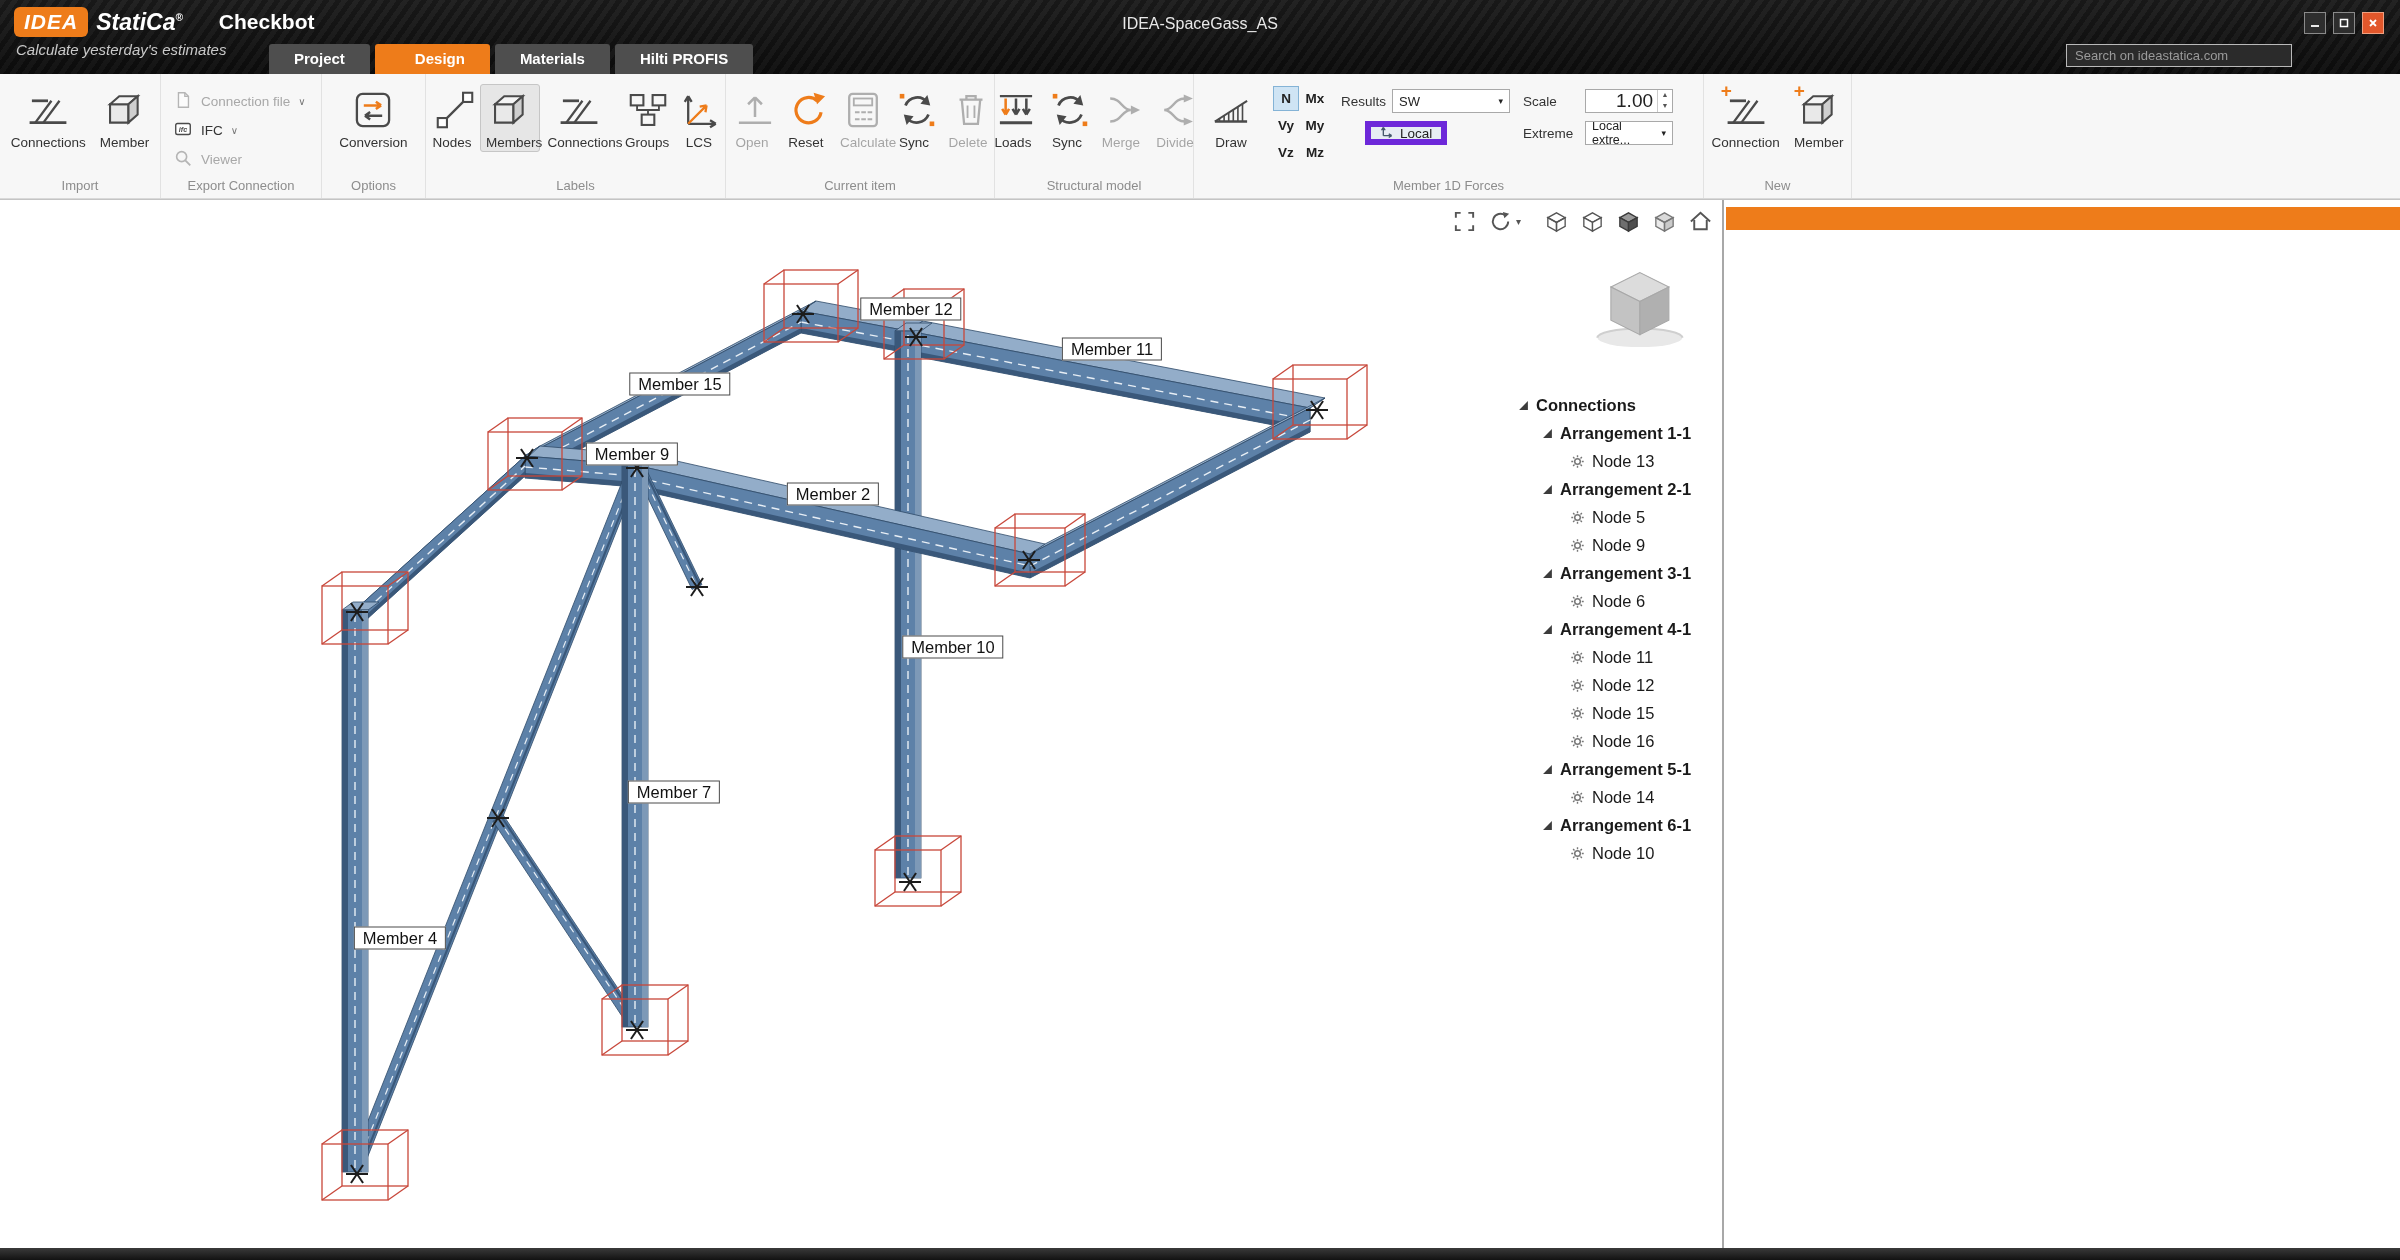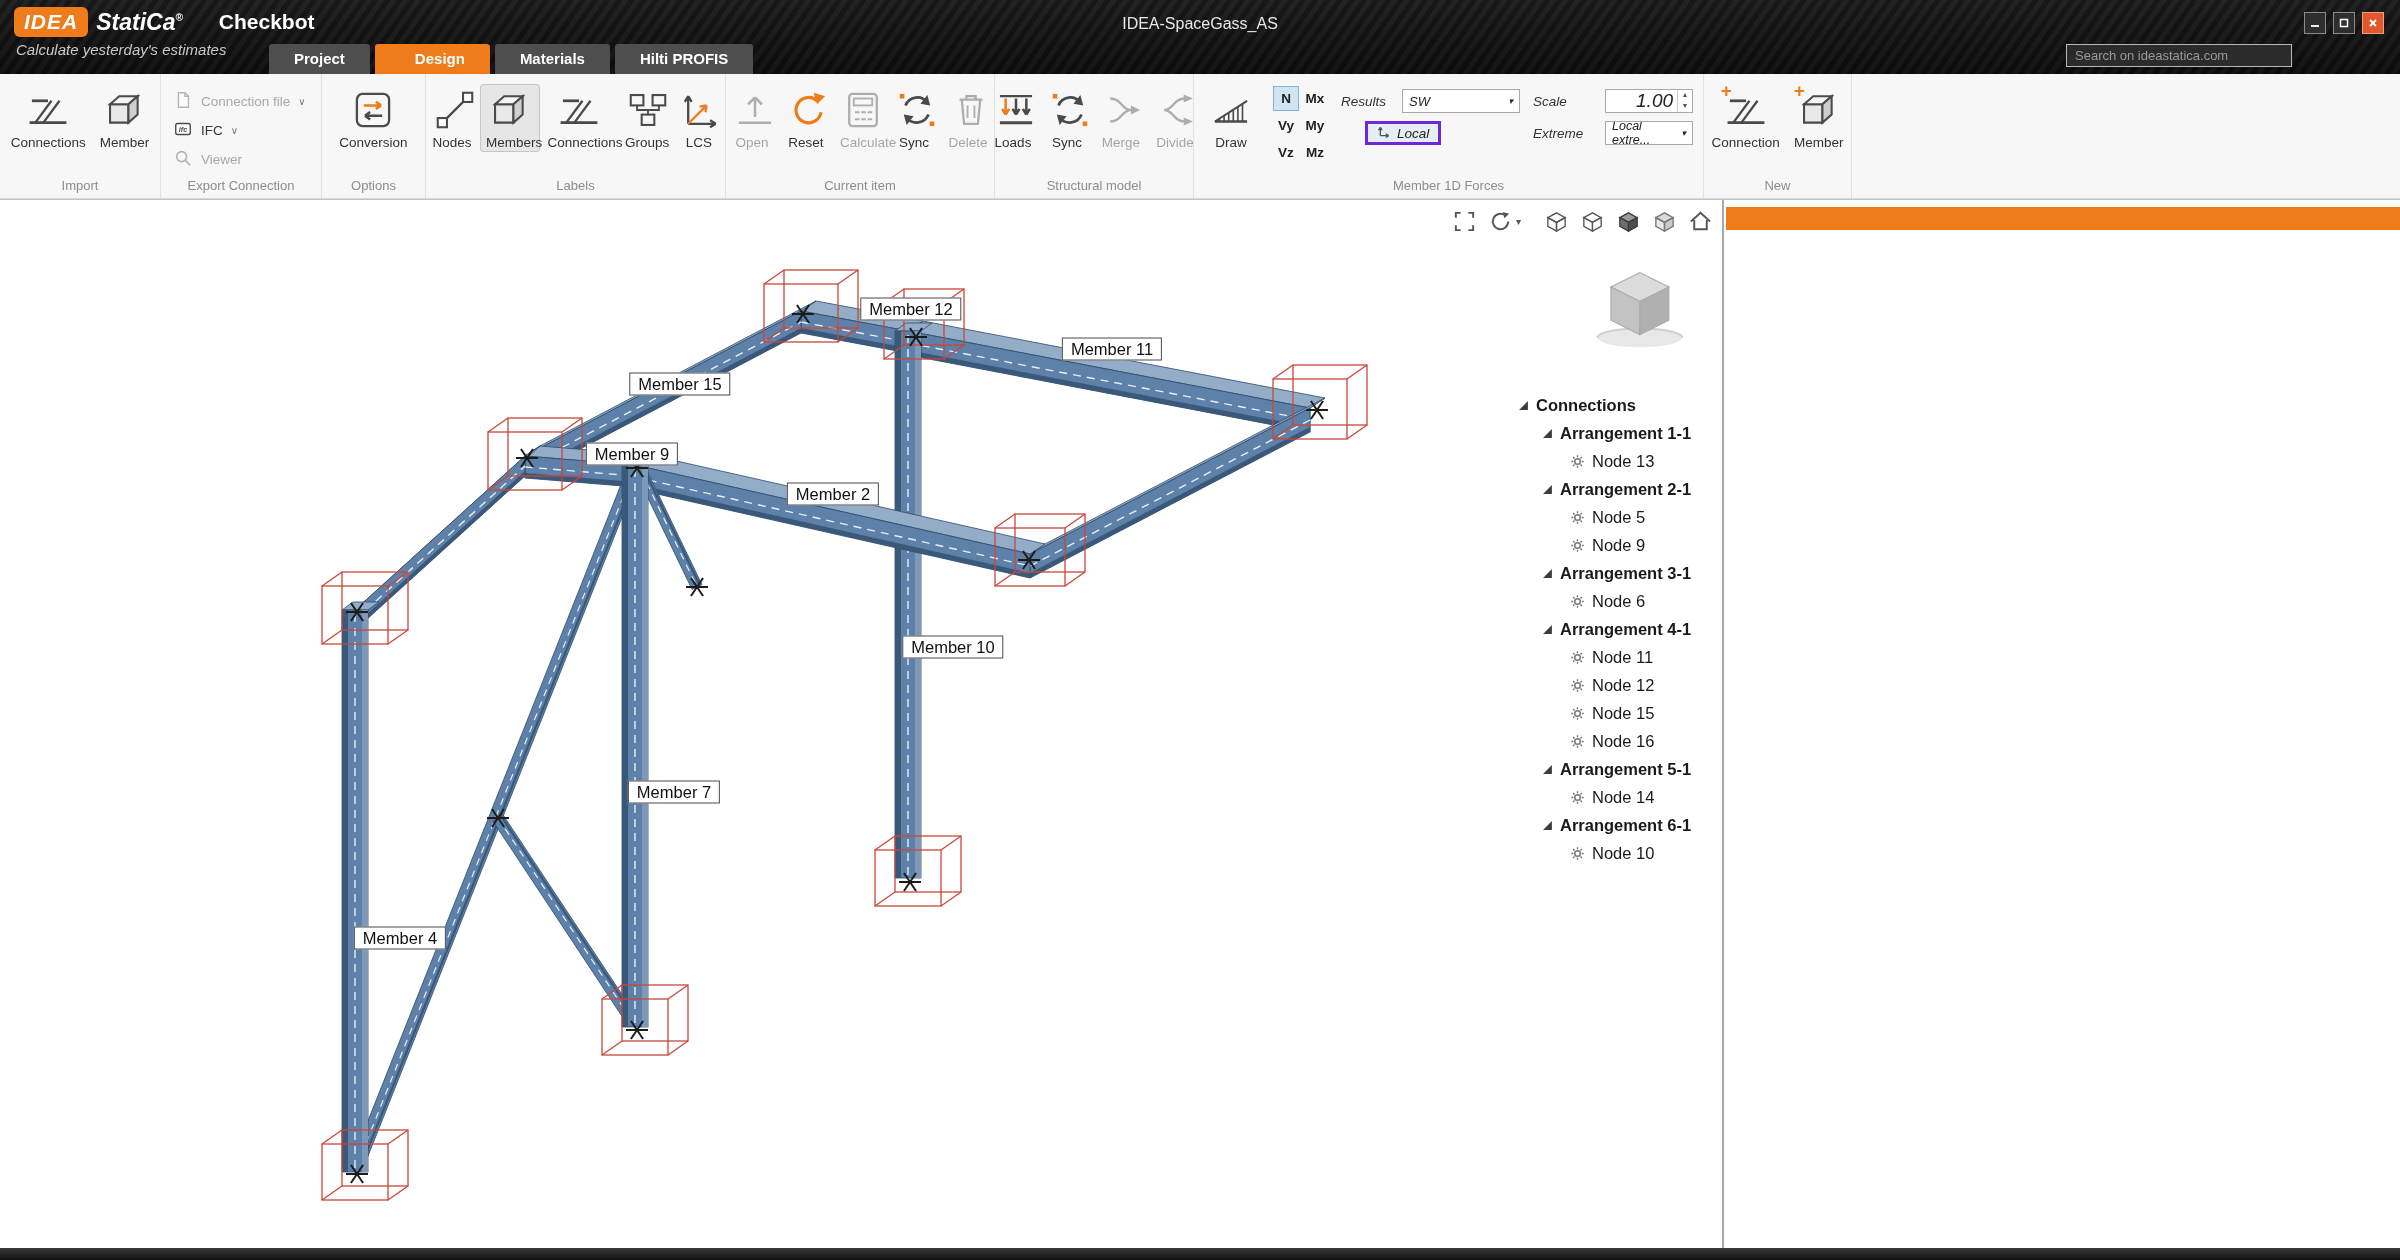--- a/index.html
+++ b/index.html
@@ -53,29 +53,29 @@
   .erow.dis { color:#a8a8a8; cursor:default; }
   .erow.dis svg { opacity:.6; }
   .erow svg { width:20px; height:20px; }
   .chev { font-size:10px; color:#777; }
   
   .rbody.forces { justify-content:flex-start; gap:13px; padding-left:8px; }
   .ftoggles { display:grid; grid-auto-flow:column; grid-template-rows:repeat(3,27px); gap:0 3px; margin-top:2px; }
   .ftg { width:26px; height:25px; display:grid; place-items:center; font-size:13.5px; font-weight:bold; color:#222; border:1px solid transparent; cursor:pointer; }
   .ftg.on { background:#cfe4f4; border-color:#84b3d6; }
   .fcol { display:flex; flex-direction:column; gap:8px; margin-top:5px; }
-  .frow { display:flex; align-items:center; gap:16px;font-style:italic; }
+  .frow { display:flex; align-items:center; gap:6px; }
   .flab { font-size:13.5px; color:#333; }
   .flab.w { width:56px; }
   .fselect { width:118px; height:24px; background:#fff; border:1px solid #a9a9a9; font-size:13px; color:#222;
     display:flex; align-items:center; justify-content:space-between; padding:0 6px; cursor:pointer; overflow:hidden; }
   .fselect.small { width:88px; font-size:12.5px; }
   .fselect .chv { font-size:9px; }
   .localbtn { display:flex; align-items:center; gap:5px; height:24px; padding:0 9px; background:#e6edf3;
-    border:3px solid #6d28d9; font-size:13.5px; color:#222; margin-left:24px; cursor:pointer; }
+    border:6px solid #6d28d9; font-size:13.5px; color:#222; margin-left:24px; cursor:pointer; }
   .localbtn svg { width:15px; height:15px; }
   .fspin { width:88px; height:24px; border:1px solid #a9a9a9; background:#fff; display:flex; align-items:center; }
   .fspin .val { flex:1; text-align:right; font-size:19px; color:#222; padding-right:4px; }
   .spincol { width:15px; height:100%; border-left:1px solid #ccc; display:flex; flex-direction:column; }
   .spincol span { flex:1; font-size:7px; line-height:10px; text-align:center; color:#555; cursor:pointer; }
 
   
   .main { position:relative; height:1049px; border-top:1px solid #c4c4c4; background:#fff; }
   .viewport { position:absolute; left:0; top:0; width:1722px; height:100%; background:#fff; overflow:hidden; }
   #scene { position:absolute; left:0; top:0; }

